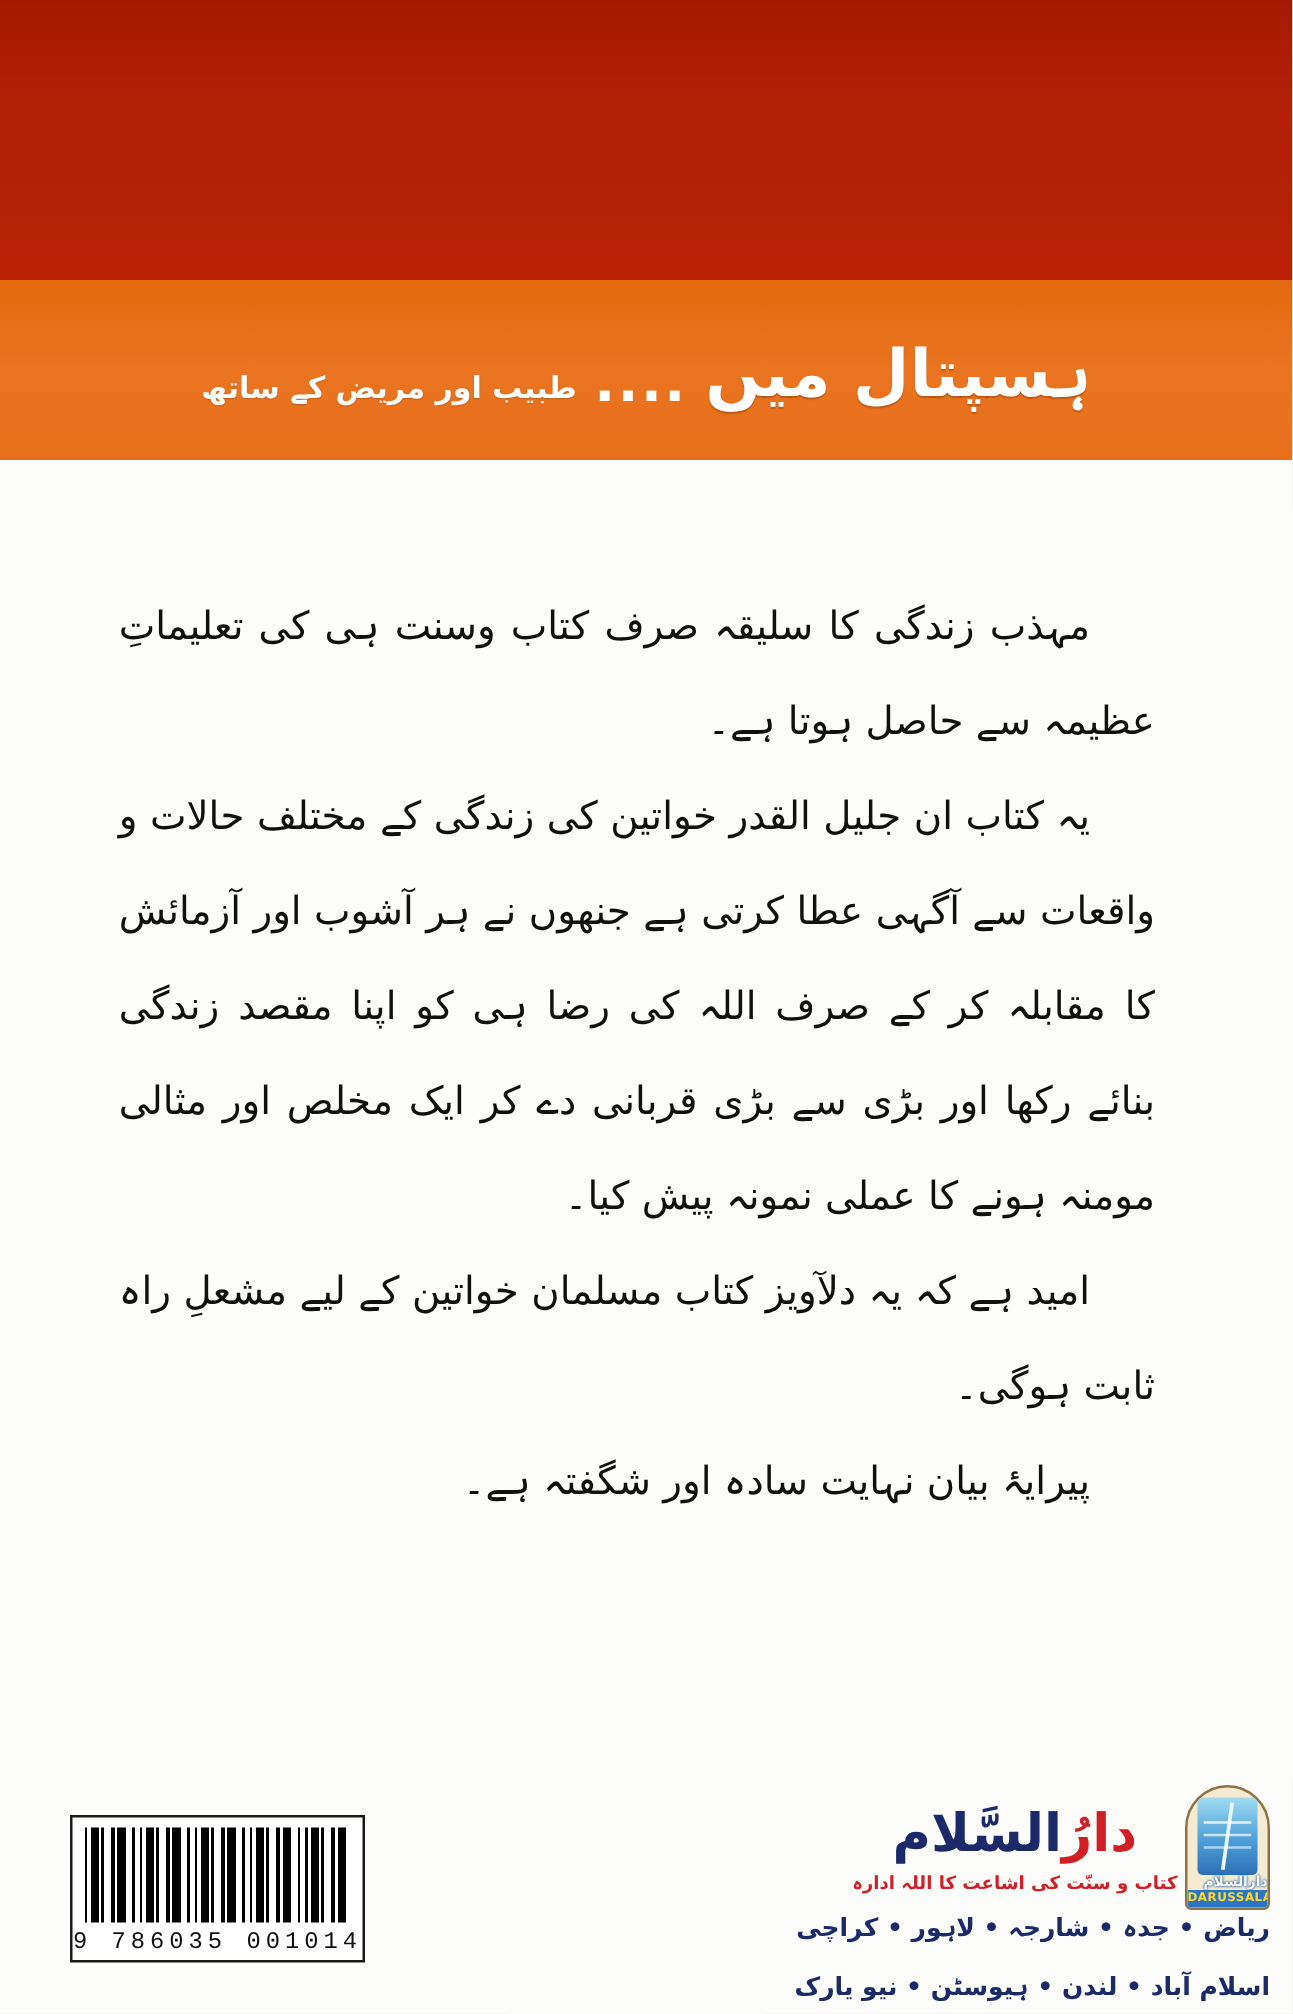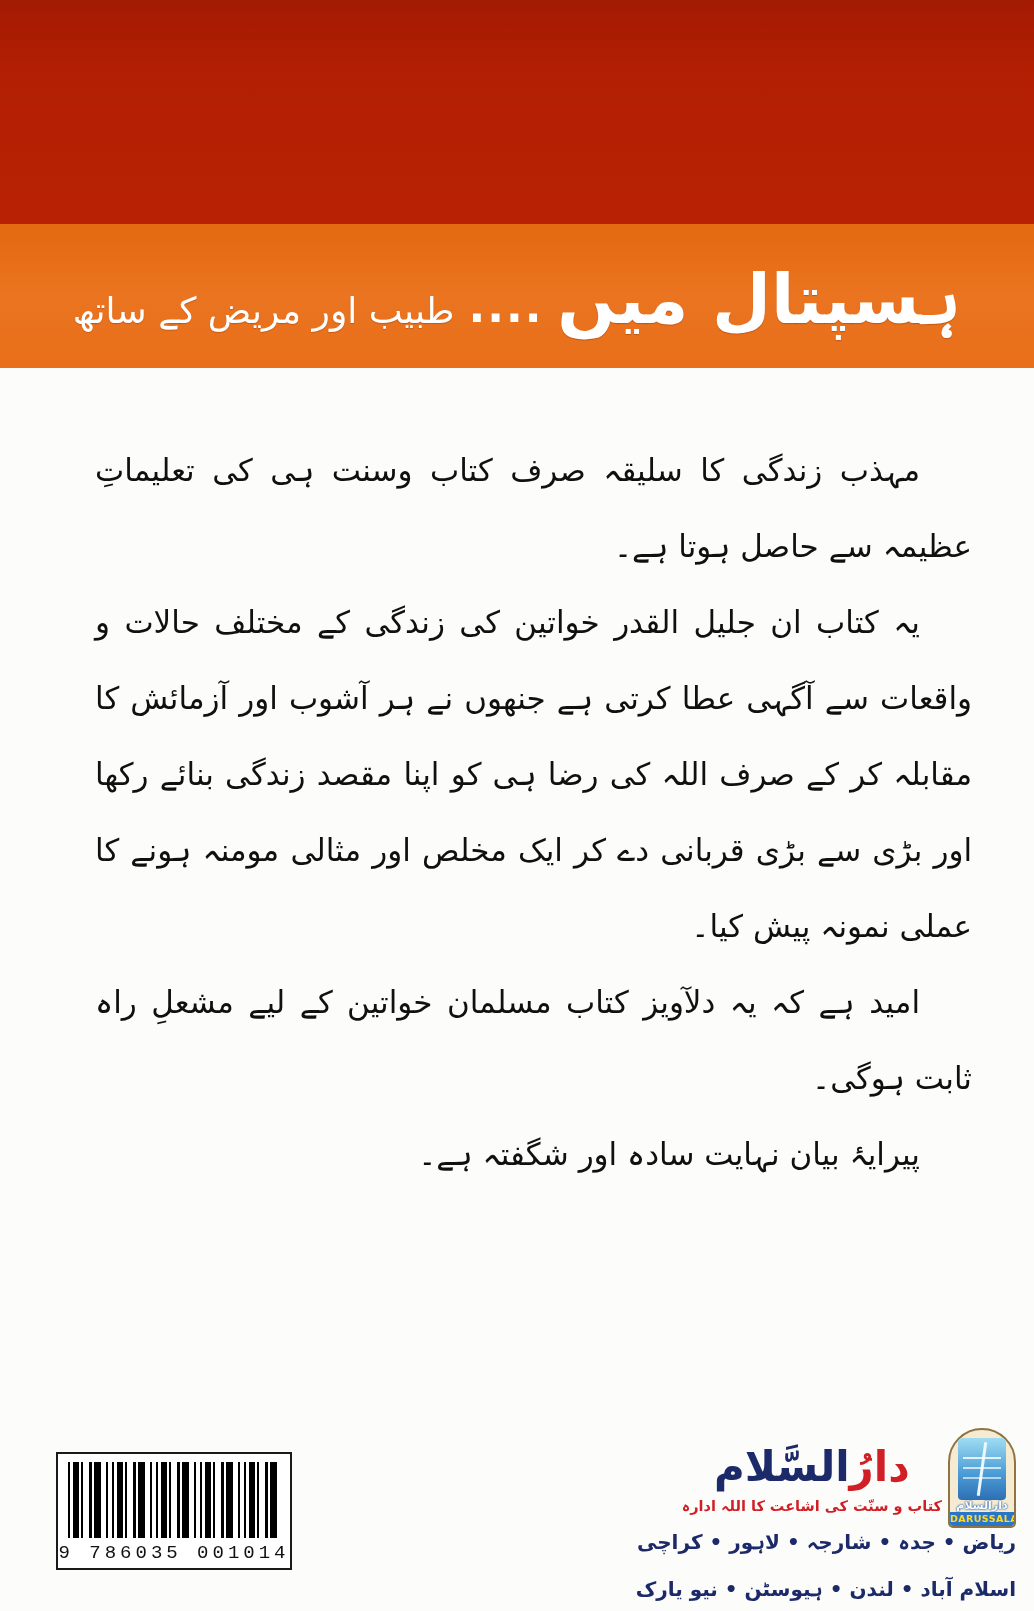--- a/index.html
+++ b/index.html
@@ -19,33 +19,33 @@
   .band-orange{
     position:absolute;top:224px;left:0;width:100%;height:144px;
     background:linear-gradient(180deg,#e4690f 0%,#ea7420 50%,#e96f1a 100%);
     display:flex;align-items:center;justify-content:center;
   }
   .title-row{
     display:flex;align-items:center;gap:14px;color:#ffffff;
     transform:translateY(4px);
   }
   .title-main{
-    font-size:68px;font-weight:bold;line-height:1;
+    font-size:52px;font-weight:bold;line-height:1;
     letter-spacing:-1px;
     text-shadow:0 1px 1px rgba(120,40,0,.35);
   }
   .title-dots{font-size:44px;font-weight:bold;letter-spacing:2px;transform:translateY(6px);}
   .title-sub{
-    font-size:36px;font-weight:normal;transform:translateY(10px);
+    font-size:24px;font-weight:bold;transform:translateY(10px);
     text-shadow:0 1px 1px rgba(120,40,0,.3);
   }
   
   .body-text{
-    position:absolute;top:358px;left:0;width:100%;
-    padding:74px 62px 0 95px;box-sizing:border-box;
+    position:absolute;top:389px;left:0;width:100%;
+    padding:74px 110px 0 95px;box-sizing:border-box;
     direction:rtl;
     color:#101010;
   }
   .body-text p{
     margin:0;
     font-size:31px;
     line-height:76px;
     text-align:justify;
     text-indent:52px;
     font-weight:500;
@@ -73,21 +73,21 @@
   }
   .barcode-number{
     margin-top:4px;
     font-family:"Liberation Mono","DejaVu Sans Mono",monospace;
     font-size:19px;color:#111;
     letter-spacing:4px;white-space:nowrap;text-align:right;
   }
   
   .publisher{
     position:absolute;right:18px;top:1428px;width:336px;
-    text-align:center;
+    text-align:right;
   }
   .pub-row{
     display:flex;flex-direction:row;align-items:flex-start;
     justify-content:flex-end;gap:6px;
   }
   .wordmark-col{display:flex;flex-direction:column;align-items:center;margin-top:14px;}
   .wordmark{
     direction:rtl;font-weight:bold;font-size:42px;line-height:1.2;
     white-space:nowrap;letter-spacing:-1px;
   }

